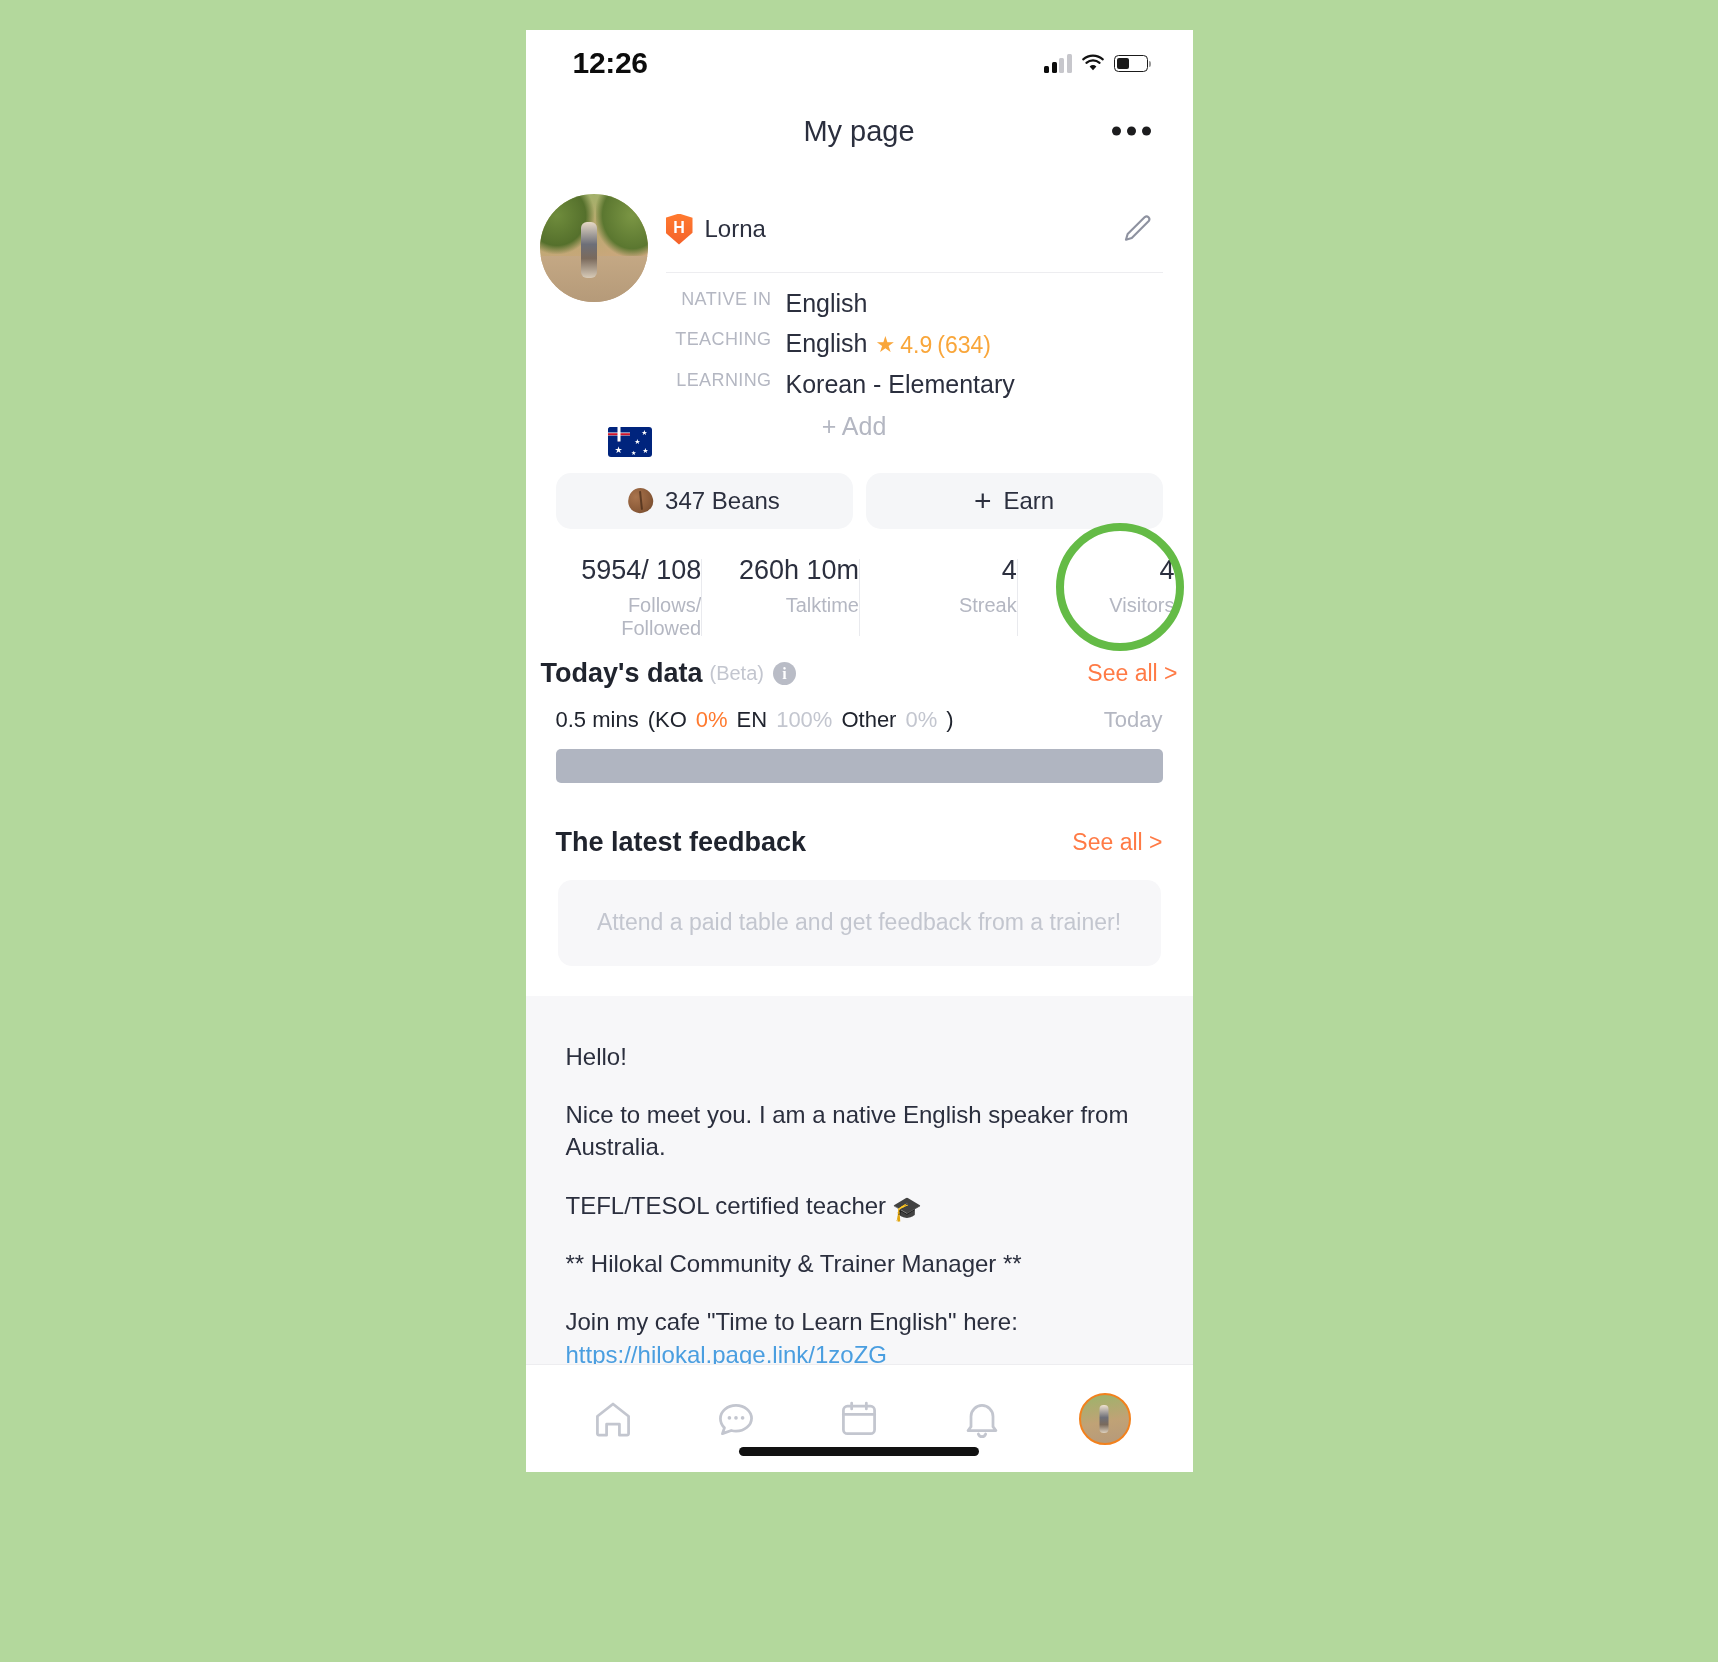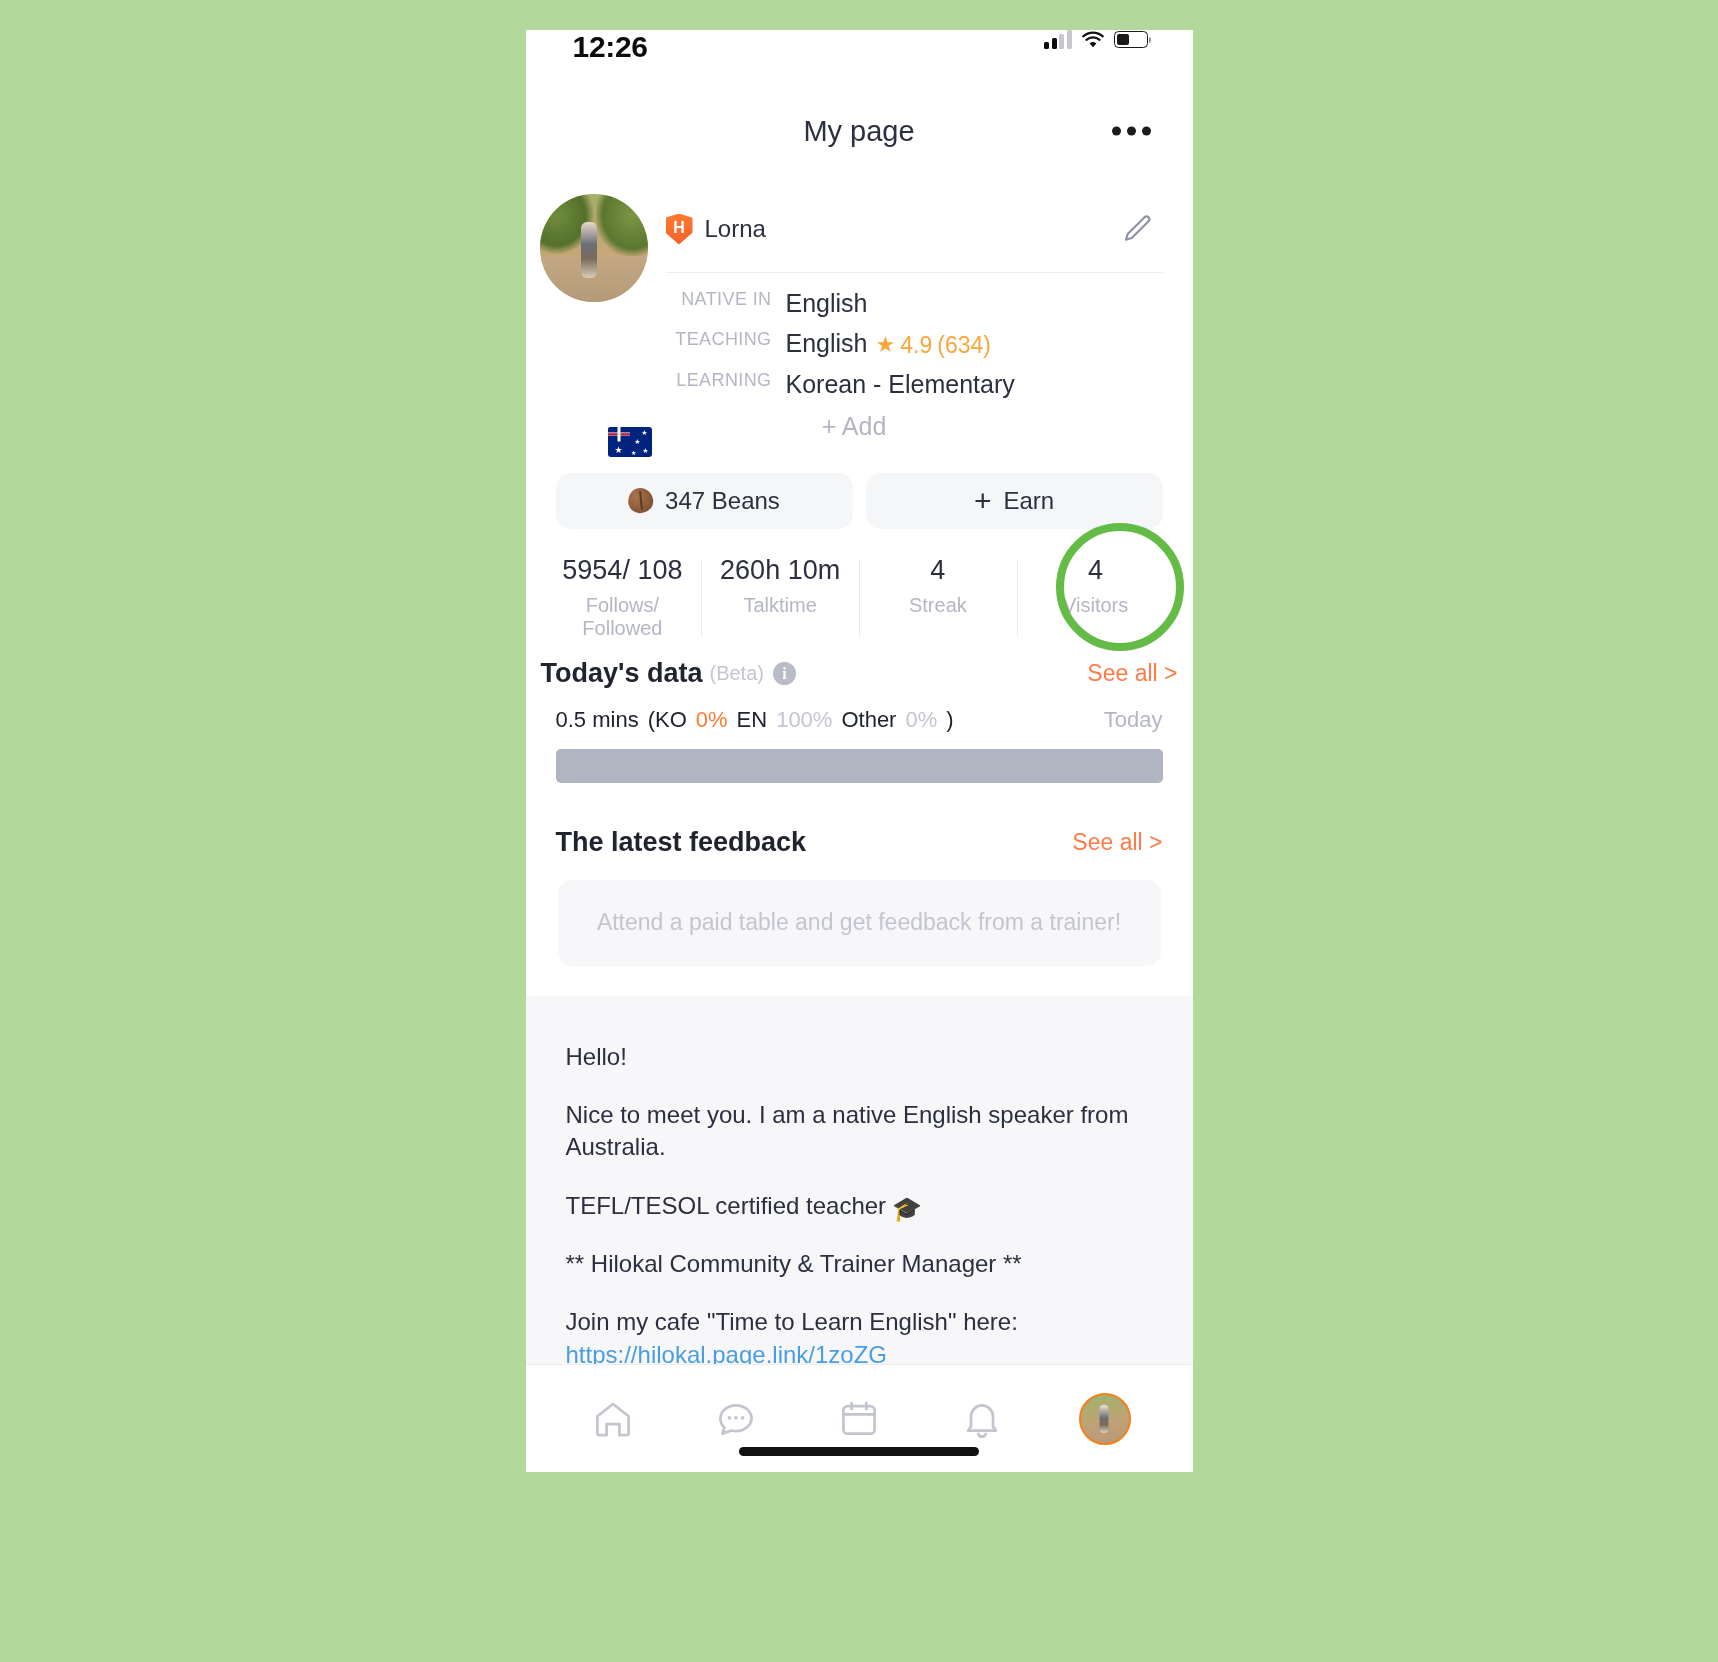--- a/index.html
+++ b/index.html
@@ -26,21 +26,21 @@
     overflow: hidden;
     display: flex;
     flex-direction: column;
   }
 
   
   .statusbar {
     height: 66px;
     flex: none;
     display: flex;
-    align-items: flex-start;
+    align-items: center;
     justify-content: space-between;
     padding: 0 45px 0 47px;
   }
   .status-time {
     font-size: 30px;
     font-weight: 700;
     color: #0c0c0c;
     letter-spacing: -0.3px;
   }
   .status-icons { display: flex; align-items: center; gap: 9px; }
@@ -161,21 +161,21 @@
   .bean-ico::after {
     content:""; position:absolute; left:50%; top:12%; width:2px; height:76%;
     background: rgba(60,35,18,.65); transform: translateX(-50%) rotate(6deg); border-radius:2px;
   }
   .plus-ico { font-size: 30px; color: #2b2f3e; line-height: 1; font-weight: 300; }
 
   
   .stats {
     display: flex; padding: 26px 18px 18px 18px; flex: none; position: relative;
   }
-  .stat { flex: 1; text-align: center; position: relative; }
+  .stat { flex: 1; text-align: right; position: relative; }
   .stat + .stat::before {
     content:""; position:absolute; left:0; top:4px; bottom:4px; width:1px; background:#e9eaee;
   }
   .stat-v { font-size: 27px; color: #2b2f3e; margin-bottom: 8px; }
   .stat-l { font-size: 20px; color: #b4b7c2; }
   .highlight-ring {
     position: absolute; right: 9px; top: -6px;
     width: 128px; height: 128px; border: 8px solid #64bb46; border-radius: 50%;
     pointer-events: none;
   }

